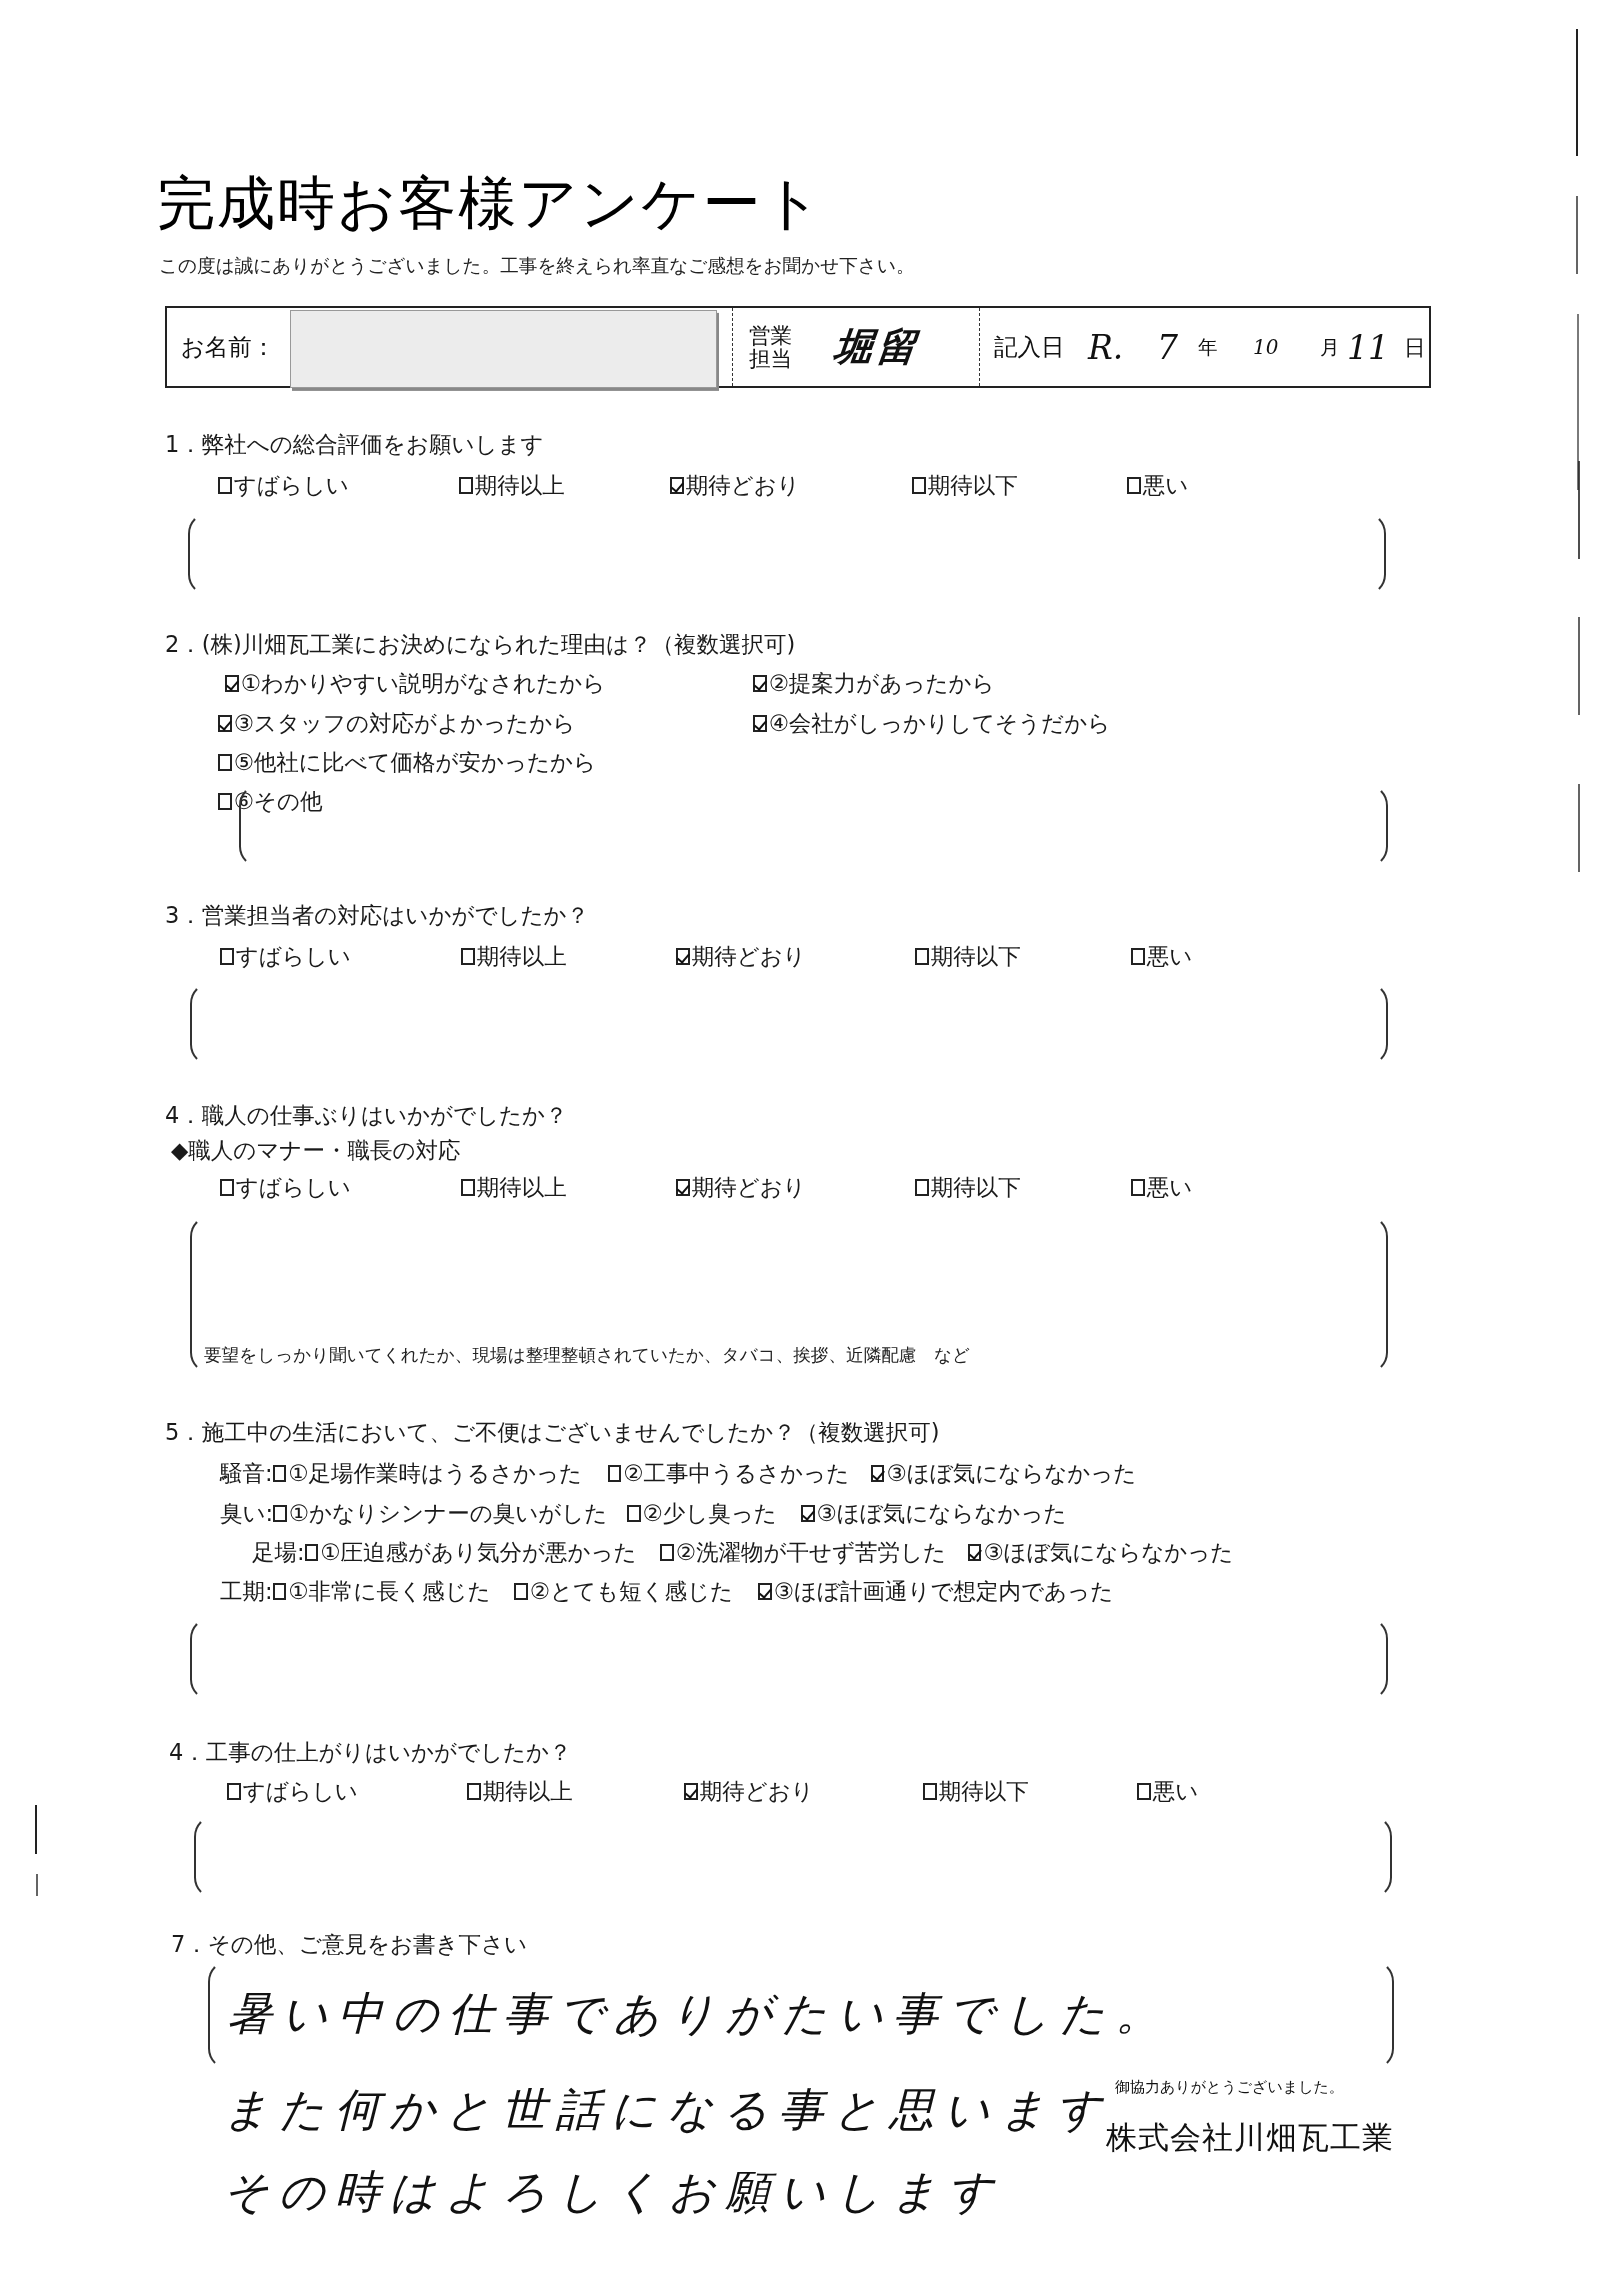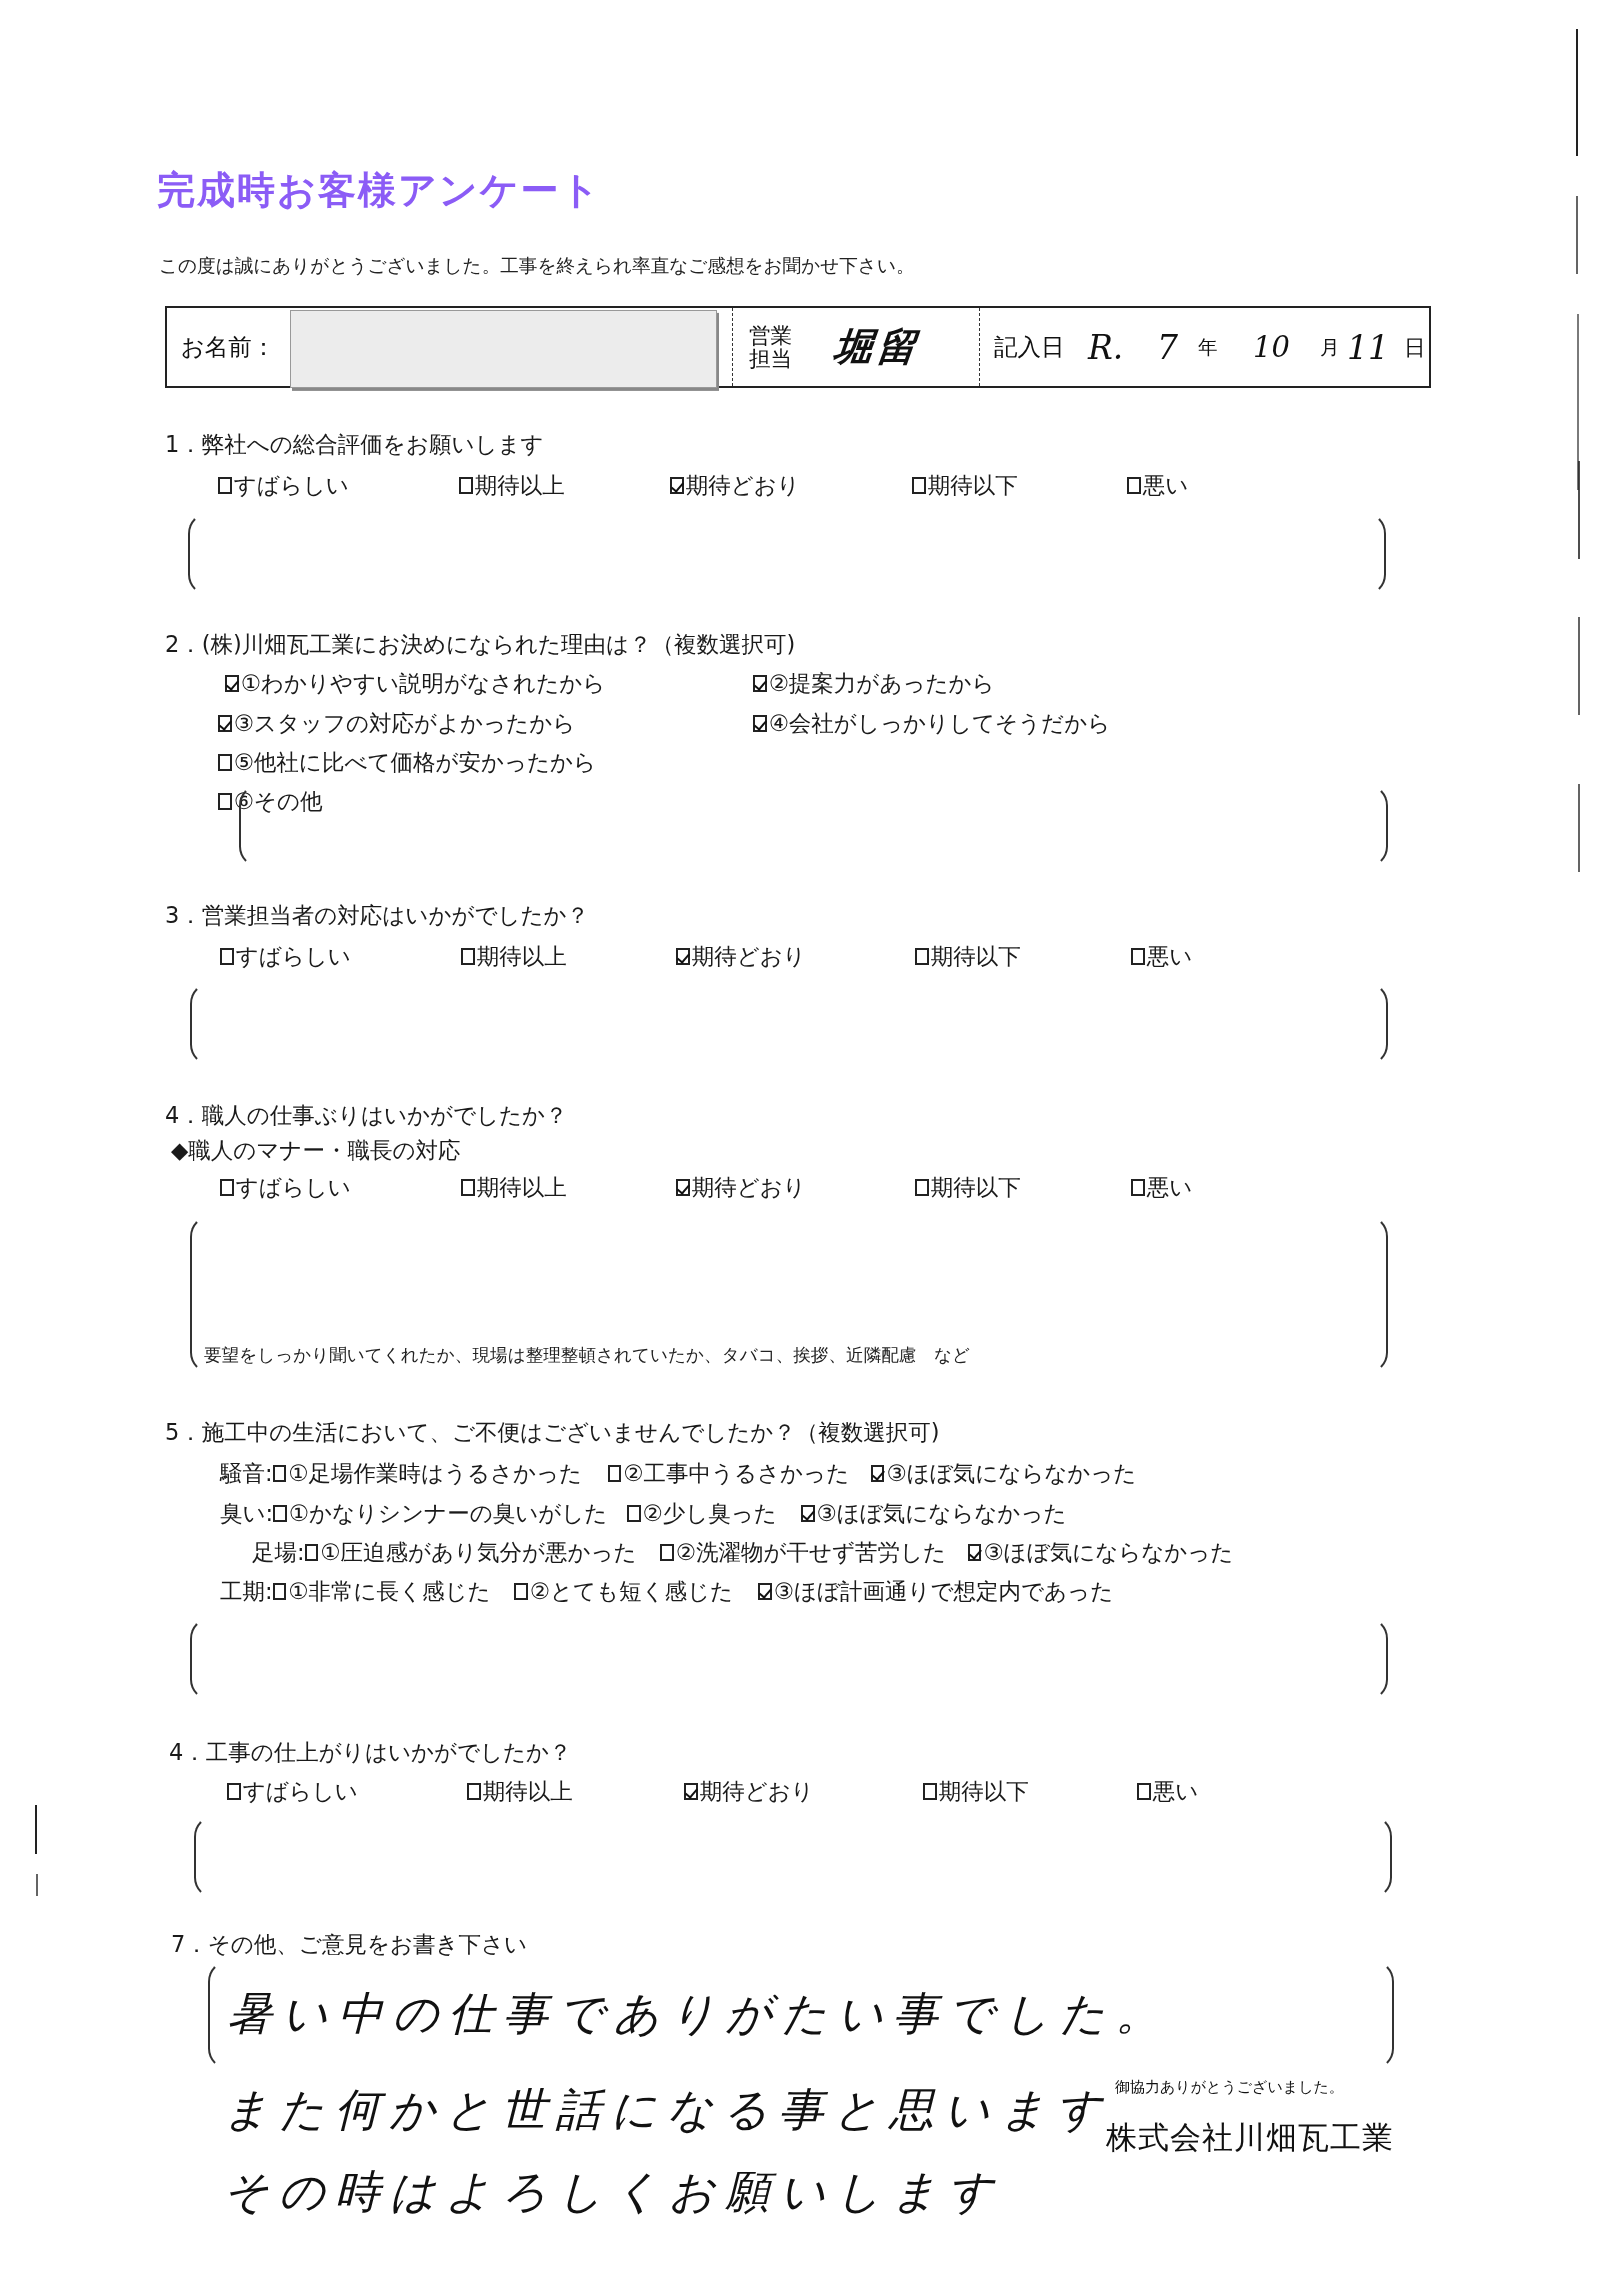--- a/index.html
+++ b/index.html
@@ -3,22 +3,22 @@
 <meta charset="utf-8">
 <style>
   html, body { margin: 0; padding: 0; background: #ffffff; }
   body {
     width: 1620px; height: 2292px; position: relative; overflow: hidden;
     font-family: "DejaVu Sans", "Liberation Sans", sans-serif;
     color: #111;
   }
   .abs { position: absolute; }
   .title {
-    left: 157px; top: 165px; font-size: 38px; font-weight: bold;
-    letter-spacing: 2px; color: #8b5cf6;
+    left: 157px; top: 165px; font-size: 58px; font-weight: normal;
+    letter-spacing: 2px; color: #000000;
     font-family: "DejaVu Serif", "Liberation Serif", serif;
   }
   .subtitle { left: 159px; top: 253px; font-size: 18.6px; color: #222; }
 
   .header-box {
     left: 165px; top: 306px; width: 1266px; height: 82px;
     border: 2px solid #222; border-top-width: 2px; box-sizing: border-box; padding-left: 28px;
   }
   .header-box .cell { position: absolute; top: 0; height: 100%; display: flex; align-items: center; }
   .name-label { left: 13.7px; font-size: 23.5px; }
@@ -31,21 +31,21 @@
   .sales-label { left: 582px; font-size: 21.6px; line-height: 23.5px; flex-direction: column; align-items: flex-start; justify-content: center; }
   .sales-name {
     left: 667px; font-size: 39px; font-family: "DejaVu Serif", serif; font-weight: bold;
     transform: skewX(-6deg); letter-spacing: 3.9px;
   }
   .date-label { left: 827px; font-size: 23.5px; }
   .hand { font-family: "DejaVu Serif", serif; font-style: italic; color: #111; }
   .date-era { left: 921px; font-size: 33px; }
   .date-year { left: 990px; font-size: 33px; }
   .date-year-u { left: 1031px; font-size: 19.6px; top: -9.8px; }
-  .date-month { left: 1086px; font-size: 29px; }
+  .date-month { left: 1086px; font-size: 20px; }
   .date-month-u { left: 1153px; font-size: 19.6px; top: -9.8px; }
   .date-day { left: 1180px; font-size: 33px; }
   .date-day-u { left: 1237px; font-size: 21.6px; top: -7.8px; }
 
   .q-title { font-size: 22.5px; color: #1a1a1a; white-space: nowrap; }
   .opt { font-size: 22.5px; white-space: nowrap; display: flex; align-items: center; color: #1a1a1a; }
   .cb {
     display: inline-block; width: 13.7px; height: 17.6px; border: 2px solid #222;
     margin-right: 2px; position: relative; box-sizing: border-box;
   }

